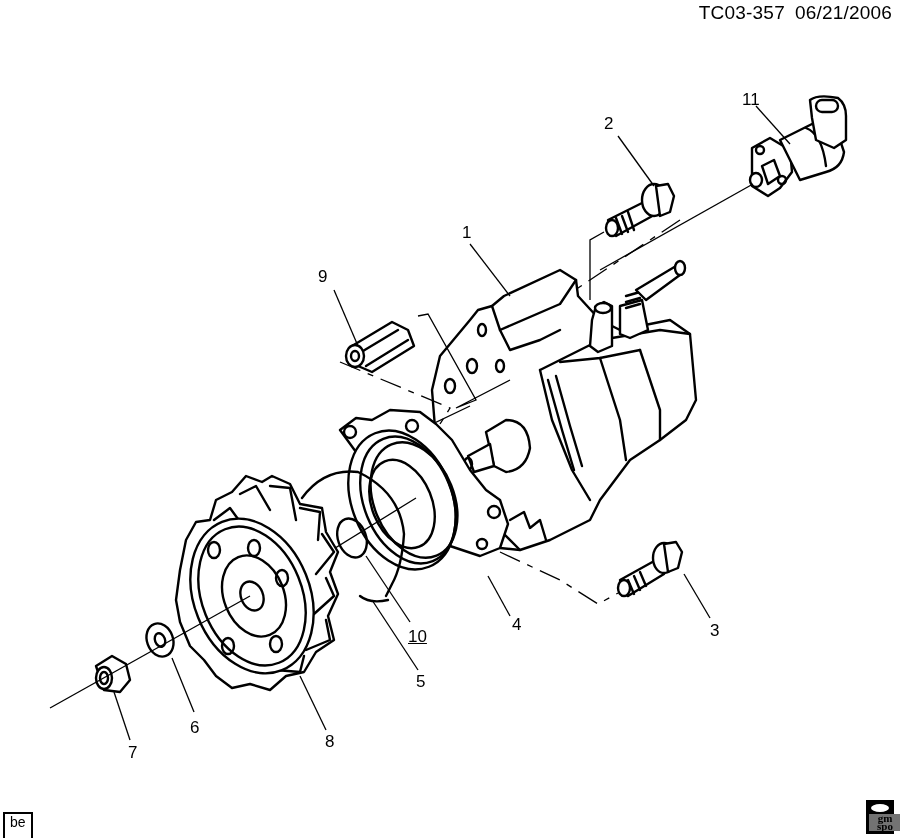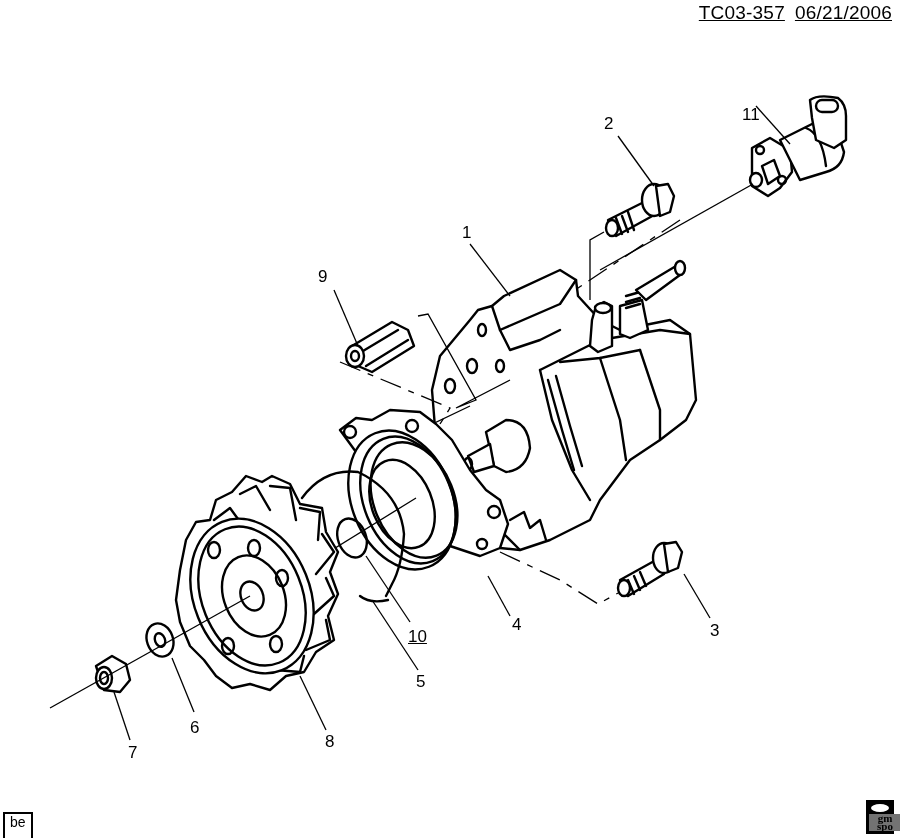--- a/index.html
+++ b/index.html
@@ -1,17 +1,17 @@
 <!DOCTYPE html>
 <html><head>
 <meta charset="utf-8">
 <style>
   html, body { margin: 0; padding: 0; background: #ffffff; }
   body { width: 900px; height: 838px; position: relative; overflow: hidden; font-family: "Liberation Sans", sans-serif; }
-  .header-id { position: absolute; top: 2px; right: 8px; font-size: 19px; color: #000; letter-spacing: 0.2px; text-decoration: underline; }
+  .header-id { position: absolute; top: 2px; right: 8px; font-size: 19px; color: #000; letter-spacing: 0.2px; }
   .header-id span { margin-left: 10px; }
   .stage { position: absolute; left: 0; top: 0; width: 900px; height: 838px; }
   .callout { position: absolute; font-size: 17px; color: #000; line-height: 1; }
   .badge-be { position: absolute; left: 3px; top: 812px; border: 2px solid #000; padding: 1px 5px 14px; font-size: 14px; line-height: 1; }
   .badge-gm { position: absolute; left: 866px; top: 800px; width: 28px; height: 34px; background: #000; }
   .badge-gm .oval { position: absolute; left: 5px; top: 4px; width: 18px; height: 8px; border-radius: 50%; background: #fff; }
   .badge-gm .txt { position: absolute; left: 3px; top: 14px; width: 32px; height: 17px; background: #737373; font-family: "Liberation Serif", serif; font-size: 11px; line-height: 8px; text-align: center; font-weight: bold; }
   svg .k { fill: none; stroke: #000; stroke-width: 2.4; stroke-linejoin: round; stroke-linecap: round; }
   svg .t { fill: none; stroke: #000; stroke-width: 1.3; }
   svg .d { fill: none; stroke: #000; stroke-width: 1.3; stroke-dasharray: 22 8 6 8; }
@@ -162,21 +162,21 @@
 <div class="callout" style="left:462px;top:224px;">1</div>
 <div class="callout" style="left:604px;top:115px;">2</div>
 <div class="callout" style="left:710px;top:622px;">3</div>
 <div class="callout" style="left:512px;top:616px;">4</div>
 <div class="callout" style="left:416px;top:673px;">5</div>
 <div class="callout" style="left:190px;top:719px;">6</div>
 <div class="callout" style="left:128px;top:744px;">7</div>
 <div class="callout" style="left:325px;top:733px;">8</div>
 <div class="callout" style="left:318px;top:268px;">9</div>
 <div class="callout" style="left:408px;top:628px;text-decoration:underline;">10</div>
-<div class="callout" style="left:742px;top:106px;">11</div>
+<div class="callout" style="left:742px;top:91px;">11</div>
 
 <div class="badge-be">be</div>
 <div class="badge-gm">
   <div class="oval"></div>
   <div class="txt">
       <div>gm</div>
       <div>spo</div>
     </div>
 </div>
 

